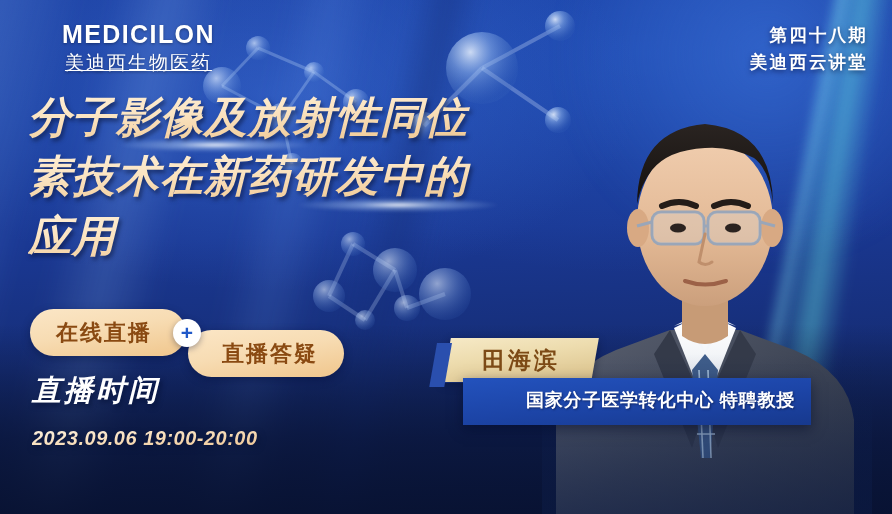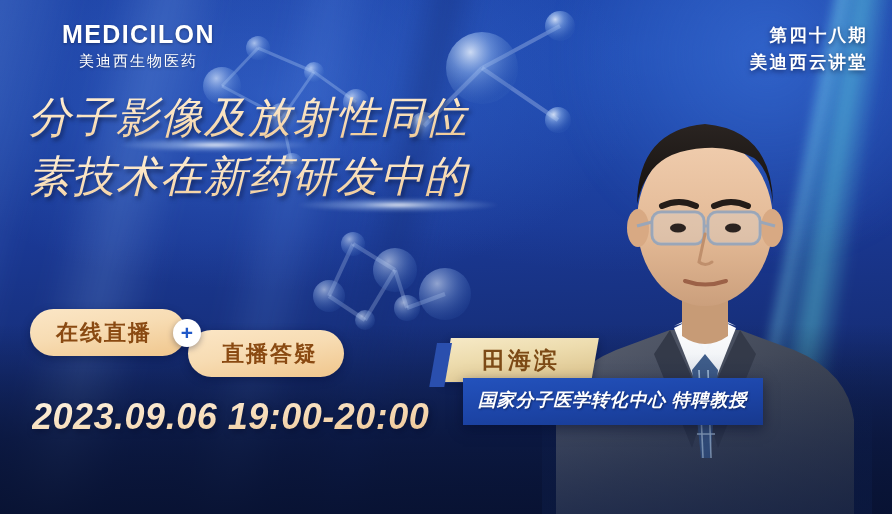--- a/index.html
+++ b/index.html
@@ -63,36 +63,37 @@
   .mol { position:absolute; }
   .mol svg { display:block; }
 
   
   #logo { position:absolute; left:30px; top:22px;margin-left:32px; }
   #logo .wordmark {
     font-size:25px; font-weight:bold; color:#ffffff; letter-spacing:1.4px;
     line-height:1; text-shadow:0 1px 3px rgba(0,0,0,0.35);
   }
   #logo .cn {
-    font-size:15px; color:#ffffff; letter-spacing:2.0px; margin-top:6px;
+    font-size:19px; color:#ffffff; letter-spacing:2.0px; margin-top:6px;
     text-align:center; line-height:1; font-weight:500;
     text-shadow:0 1px 3px rgba(0,0,0,0.35);
+    text-decoration:underline;
   }
 
   
   #series { position:absolute; right:24px; top:22px; text-align:right; }
   #series div {
     font-size:17.5px; font-weight:bold; color:#ffffff; letter-spacing:2.2px;
     line-height:1.55; text-shadow:0 2px 5px rgba(0,10,50,0.55);
   }
 
   
   #title { position:absolute; left:28px; top:88px; width:620px; }
   #title .line {
-    font-size:43px; font-weight:normal; font-style:italic;
+    font-size:43px; font-weight:bold; font-style:italic;
     letter-spacing:1px; line-height:1.38; white-space:nowrap;
     background:linear-gradient(178deg,#fdf0d9 0%,#fbe4c2 38%,#f2cf9f 72%,#e9bd85 100%);
     -webkit-background-clip:text; background-clip:text; color:transparent;
     -webkit-text-fill-color:transparent;
     filter:drop-shadow(2px 3px 2px rgba(6,14,48,0.55));
   }
   .title-spark {
     position:absolute; height:14px; pointer-events:none;
     background:radial-gradient(ellipse at center, rgba(255,255,255,0.95) 0%, rgba(200,225,255,0.45) 28%, rgba(150,200,255,0) 72%);
     filter:blur(1.5px);
@@ -117,21 +118,21 @@
   }
 
   
   #time-block { position:absolute; left:32px; top:376px; }
   #time-label {
     font-size:29px; font-weight:bold; font-style:italic; color:#ffffff;
     letter-spacing:3px; line-height:1;
     text-shadow:2px 3px 5px rgba(4,12,45,0.6);
   }
   #time-value {
-    margin-top:23px; font-size:36px; font-weight:bold; font-style:italic;
+    margin-top:23px; font-size:20px; font-weight:bold; font-style:italic;
     letter-spacing:0.5px; line-height:1; white-space:nowrap;
     background:linear-gradient(175deg,#fdf2e0 0%,#f7ddba 50%,#eec695 100%);
     -webkit-background-clip:text; background-clip:text; color:transparent;
     -webkit-text-fill-color:transparent;
     filter:drop-shadow(2px 3px 3px rgba(4,12,45,0.6));
   }
 
   
   #speaker-photo {
     position:absolute; right:20px; bottom:0; width:330px; height:460px;
@@ -164,23 +165,24 @@
   }
 
   
   #credentials {
     position:absolute; left:463px; top:378px; z-index:7;
     padding:9px 16px 11px 15px; min-width:300px;
     background:linear-gradient(175deg,#2352bd 0%,#1c44a6 55%,#17398e 100%);
     box-shadow:0 4px 12px rgba(3,10,40,0.5);
   }
   #credentials .cred-line {
-    font-size:18px; font-weight:bold; font-style:italic; color:#ffffff;
+    font-size:18px; font-weight:bold; color:#ffffff;
     letter-spacing:0.8px; line-height:1.48; white-space:nowrap;
     text-shadow:1px 1px 2px rgba(3,10,40,0.5);
+    margin-left:48px;
   }
 </style>
 </head>
 <body>
 
 <div id="banner">
 
   <div class="bg-layer">
     <div class="glow-top-right"></div>
     <div class="streak streak-a"></div>
@@ -274,29 +276,31 @@
   <div id="series">
     <div>第四十八期</div>
     <div>美迪西云讲堂</div>
   </div>
 
   <div id="title">
     <div class="line">分子影像及放射性同位</div>
     <div class="title-spark" style="left:92px; top:50px; width:190px;"></div>
     <div class="line">素技术在新药研发中的</div>
     <div class="title-spark" style="left:270px; top:110px; width:200px;"></div>
+    <div class="line">应用</div>
   </div>
 
   <div id="pills">
     <div class="pill pill-a">在线直播</div>
     <div class="plus-badge">+</div>
     <div class="pill pill-b">直播答疑</div>
   </div>
 
   <div id="time-block">
+    <div id="time-label">直播时间</div>
     <div id="time-value">2023.09.06 19:00-20:00</div>
   </div>
 
   <div id="speaker-photo">
     <svg width="330" height="460" viewBox="0 0 330 460">
       <defs>
         <linearGradient id="suit" x1="0" y1="0" x2="1" y2="1">
           <stop offset="0%" stop-color="#5a6070"></stop>
           <stop offset="50%" stop-color="#3f4656"></stop>
           <stop offset="100%" stop-color="#2b3140"></stop>

